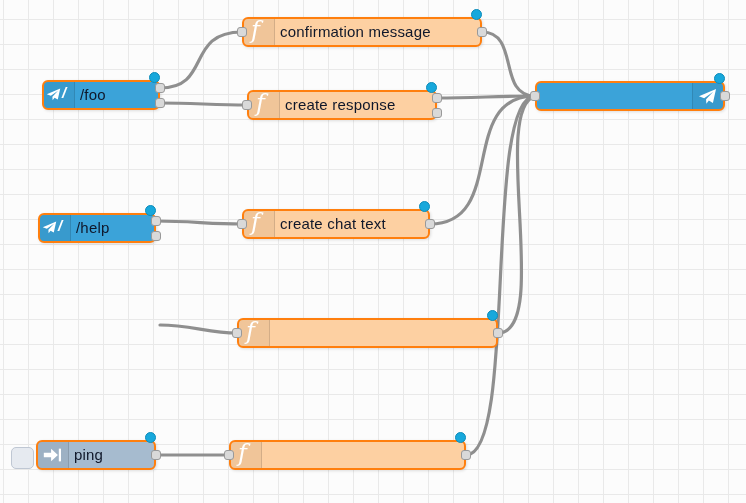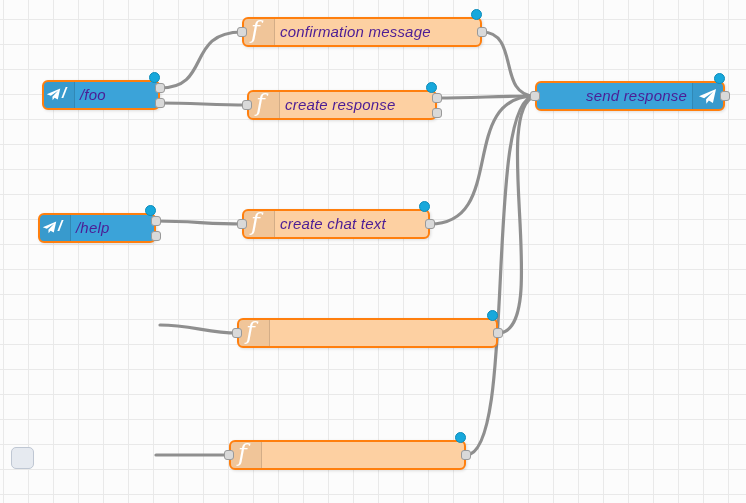--- a/index.html
+++ b/index.html
@@ -21,21 +21,21 @@
     box-shadow:1px 1px 3px rgba(0,0,0,.12);
   }
   .fn{background:#fdd0a2;}
   .tg{background:#3ba3d9;}
   .inject{background:#a6bbcf;}
   .icon{position:absolute;top:0;bottom:0;width:30px;background:rgba(0,0,0,.05);overflow:visible;}
   .icon.left{left:0;border-right:1px solid rgba(0,0,0,.12);border-radius:4px 0 0 4px;}
   .icon.right{right:0;border-left:1px solid rgba(0,0,0,.12);border-radius:0 4px 4px 0;}
   .label{
     position:absolute;left:36px;top:0;height:26px;line-height:26px;
-    font-style:italic;font-size:15px;color:#4c1d95;white-space:nowrap;letter-spacing:.2px;
+    font-size:15px;color:#0f172a;white-space:nowrap;letter-spacing:.2px;
   }
   .label.right-align{left:auto;right:36px;}
   .port{
     position:absolute;width:10px;height:10px;box-sizing:border-box;
     background:#d9d9d9;border:1px solid #999;border-radius:3px;z-index:3;
   }
   .port.in{left:-7px;top:8px;}
   .port.out{right:-7px;top:8px;}
   .port.out1{right:-7px;top:1px;}
   .port.out2{right:-7px;top:16px;}
@@ -110,21 +110,20 @@
     <div class="port out2"></div>
     <div class="badge"></div>
   </div>
 
   <div class="node tg" style="left:535px;top:81px;width:190px;">
     <div class="icon right">
       <svg class="planesvg solo" width="19" height="19" viewBox="0 0 20 20">
           <path fill="#fff" d="M19 2 L1 9.8 l5.5 2 L16 5 l-7.5 8 .3 4.6 2.6-3.4 4.3 2.6 z"></path>
         </svg>
     </div>
-    <span class="label right-align">send response</span>
     <div class="port in"></div>
     <div class="port out"></div>
     <div class="badge"></div>
   </div>
 
   <div class="node tg" style="left:38px;top:213px;width:118px;">
     <div class="icon left">
       <svg class="planesvg" width="15" height="15" viewBox="0 0 20 20">
           <path fill="#fff" d="M19 2 L1 9.8 l5.5 2 L16 5 l-7.5 8 .3 4.6 2.6-3.4 4.3 2.6 z"></path>
         </svg>
@@ -151,20 +150,31 @@
     <div class="icon left">
         <span class="fglyph">f</span>
       </div>
     <div class="port in"></div>
     <div class="port out"></div>
     <div class="badge"></div>
   </div>
 
   <div class="inject-btn"></div>
 
+  <div class="node inject" style="left:36px;top:440px;width:120px;">
+    <div class="icon left">
+      <svg class="arrowsvg" width="20" height="20" viewBox="0 0 22 20">
+        <path fill="#fff" d="M2 7.5 h8 V3 l7.5 7 -7.5 7 v-4.5 H2 z"></path>
+        <rect fill="#fff" x="18.5" y="3" width="2.4" height="14"></rect>
+      </svg>
+    </div>
+    <span class="label">ping</span>
+    <div class="port out"></div>
+    <div class="badge"></div>
+  </div>
 
   <div class="node fn" style="left:229px;top:440px;width:237px;">
     <div class="icon left">
         <span class="fglyph">f</span>
       </div>
     <div class="port in"></div>
     <div class="port out"></div>
     <div class="badge"></div>
   </div>
 

